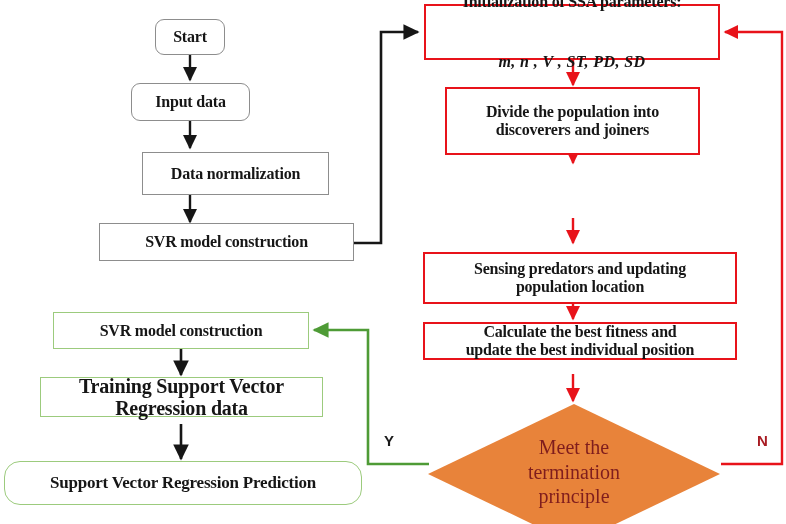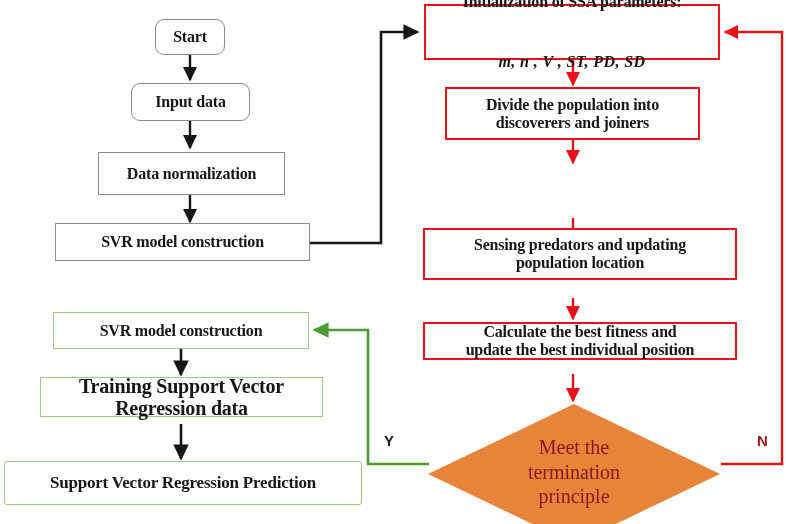--- a/index.html
+++ b/index.html
@@ -21,25 +21,25 @@
     display: flex;
     align-items: center;
     justify-content: center;
     text-align: center;
     background: #ffffff;
     font-weight: bold;
     color: #161616;
     line-height: 1.12;
     letter-spacing: -0.2px;
   }
-  .gray-box   { border: 1.6px solid #8d8d8d; }
+  .gray-box   { border: 1.6px solid #8d8d8d; margin-left: 44px; }
   .gray-round { border: 1.6px solid #8d8d8d; border-radius: 9px; }
   .red-box    { border: 2.4px solid #e8131a; }
   .green-box  { border: 1.6px solid #9ccb7d; }
-  .green-round{ border: 1.6px solid #9ccb7d; border-radius: 3px; }
+  .green-round{ border: 1.6px solid #9ccb7d; border-radius: 16px; }
 
   .diamond {
     position: absolute;
     background: #e8833a;
     clip-path: polygon(50% 0%, 100% 50%, 50% 100%, 0% 50%);
     display: flex;
     align-items: center;
     justify-content: center;
   }
   .diamond-label {
@@ -120,27 +120,27 @@
 
   <div class="node gray-box" style="left:55px; top:223px; width:255px; height:38px; font-size:16px;">
     <span>SVR model construction</span>
   </div>
 
   <div class="node red-box" style="left:424px; top:4px; width:296px; height:56px; flex-direction:column; font-size:16px;">
     <span>Initialization of SSA parameters:</span>
     <span style="font-style:italic; letter-spacing:0.4px;margin-top:42px;">m, n , V , ST, PD,  SD</span>
   </div>
 
-  <div class="node red-box" style="left:445px; top:87px; width:255px; height:53px; flex-direction:column; font-size:16px;">
+  <div class="node red-box" style="left:445px; top:87px; width:255px; height:68px; flex-direction:column; font-size:16px;">
     <span>Divide the population into</span>
     <span>discoverers and joiners</span>
   </div>
 
 
-  <div class="node red-box" style="left:423px; top:228px; width:314px; height:52px; flex-direction:column; font-size:16px;">
+  <div class="node red-box" style="left:423px; top:252px; width:314px; height:52px; flex-direction:column; font-size:16px;">
     <span>Sensing predators and updating</span>
     <span>population location</span>
   </div>
 
   <div class="node red-box" style="left:423px; top:322px; width:314px; height:38px; flex-direction:column; font-size:16px;">
     <span>Calculate the best fitness and</span>
     <span>update the best individual position</span>
   </div>
 
   <div class="diamond" style="left:428px; top:404px; width:292px; height:140px;">

